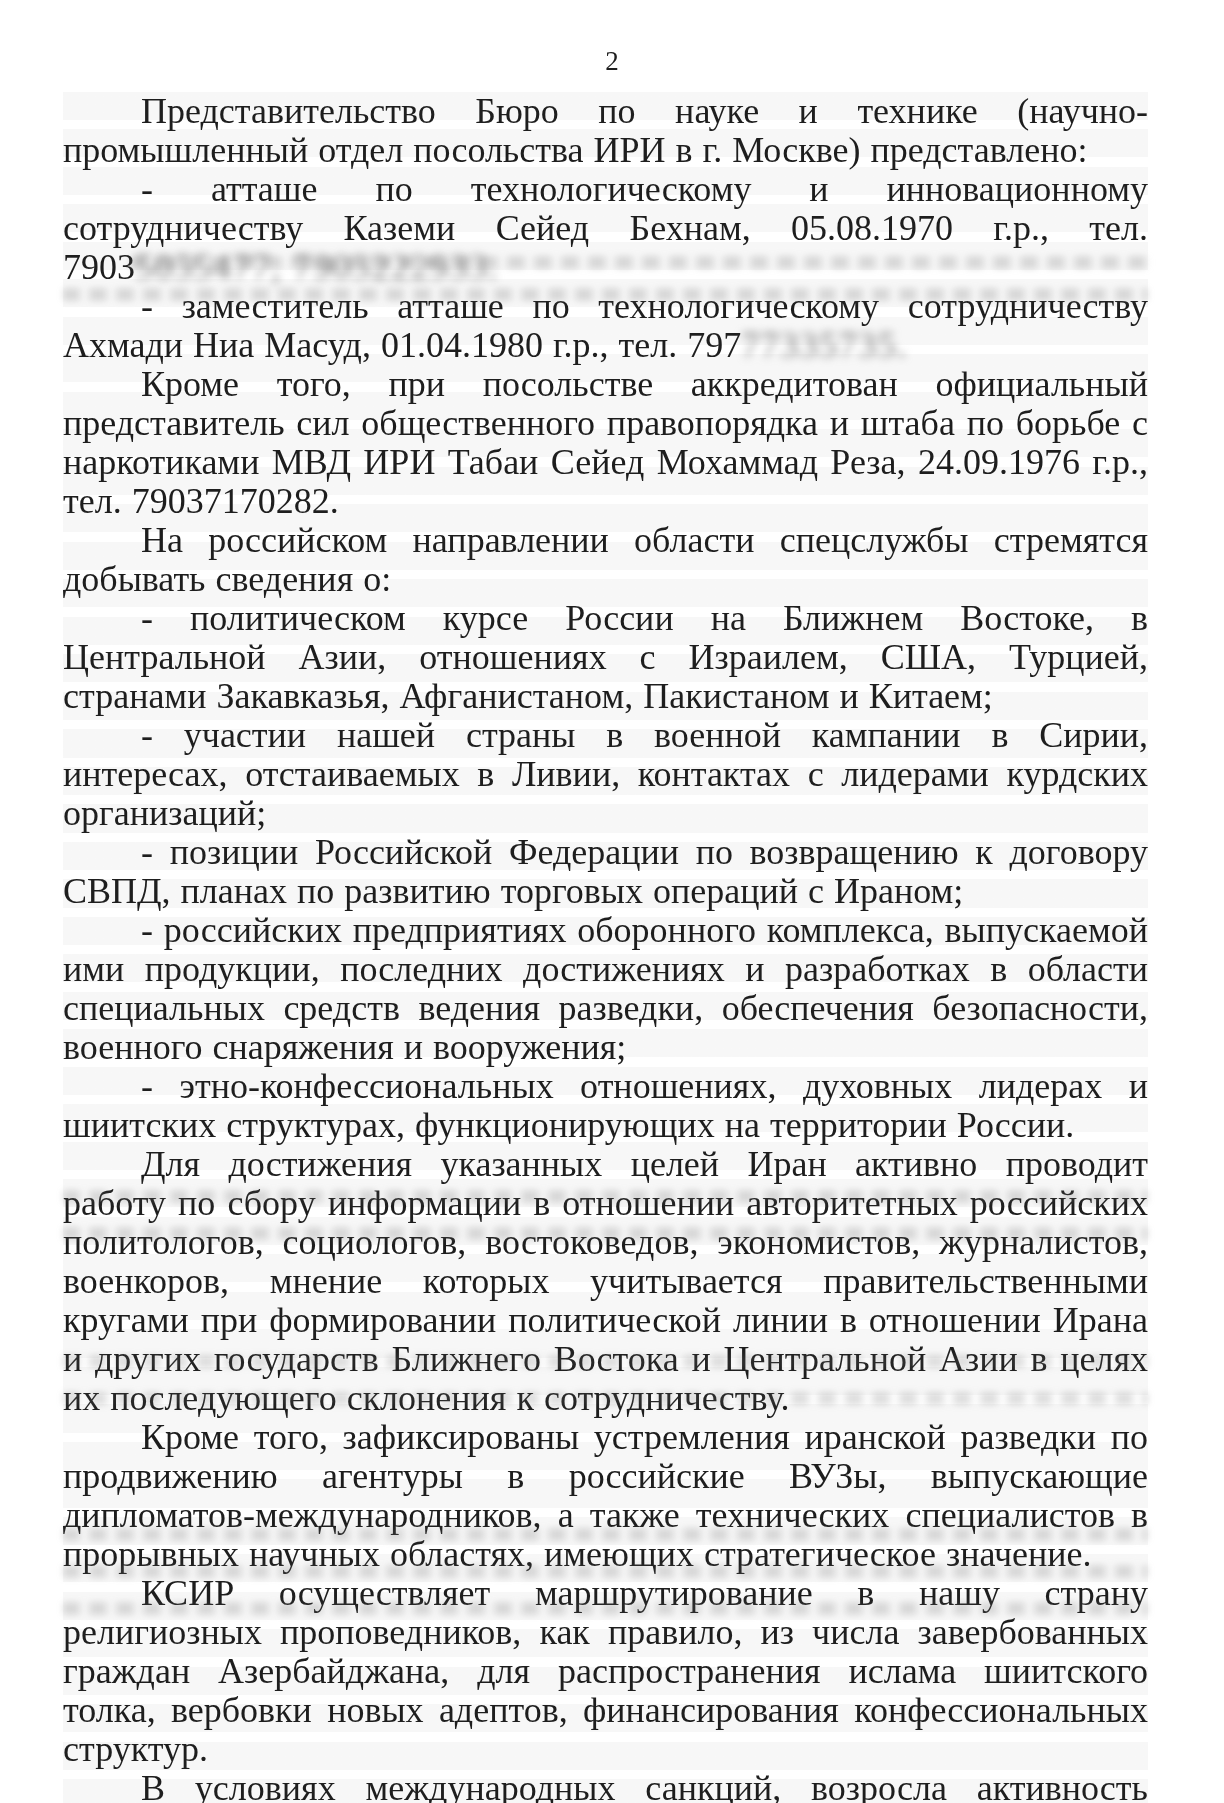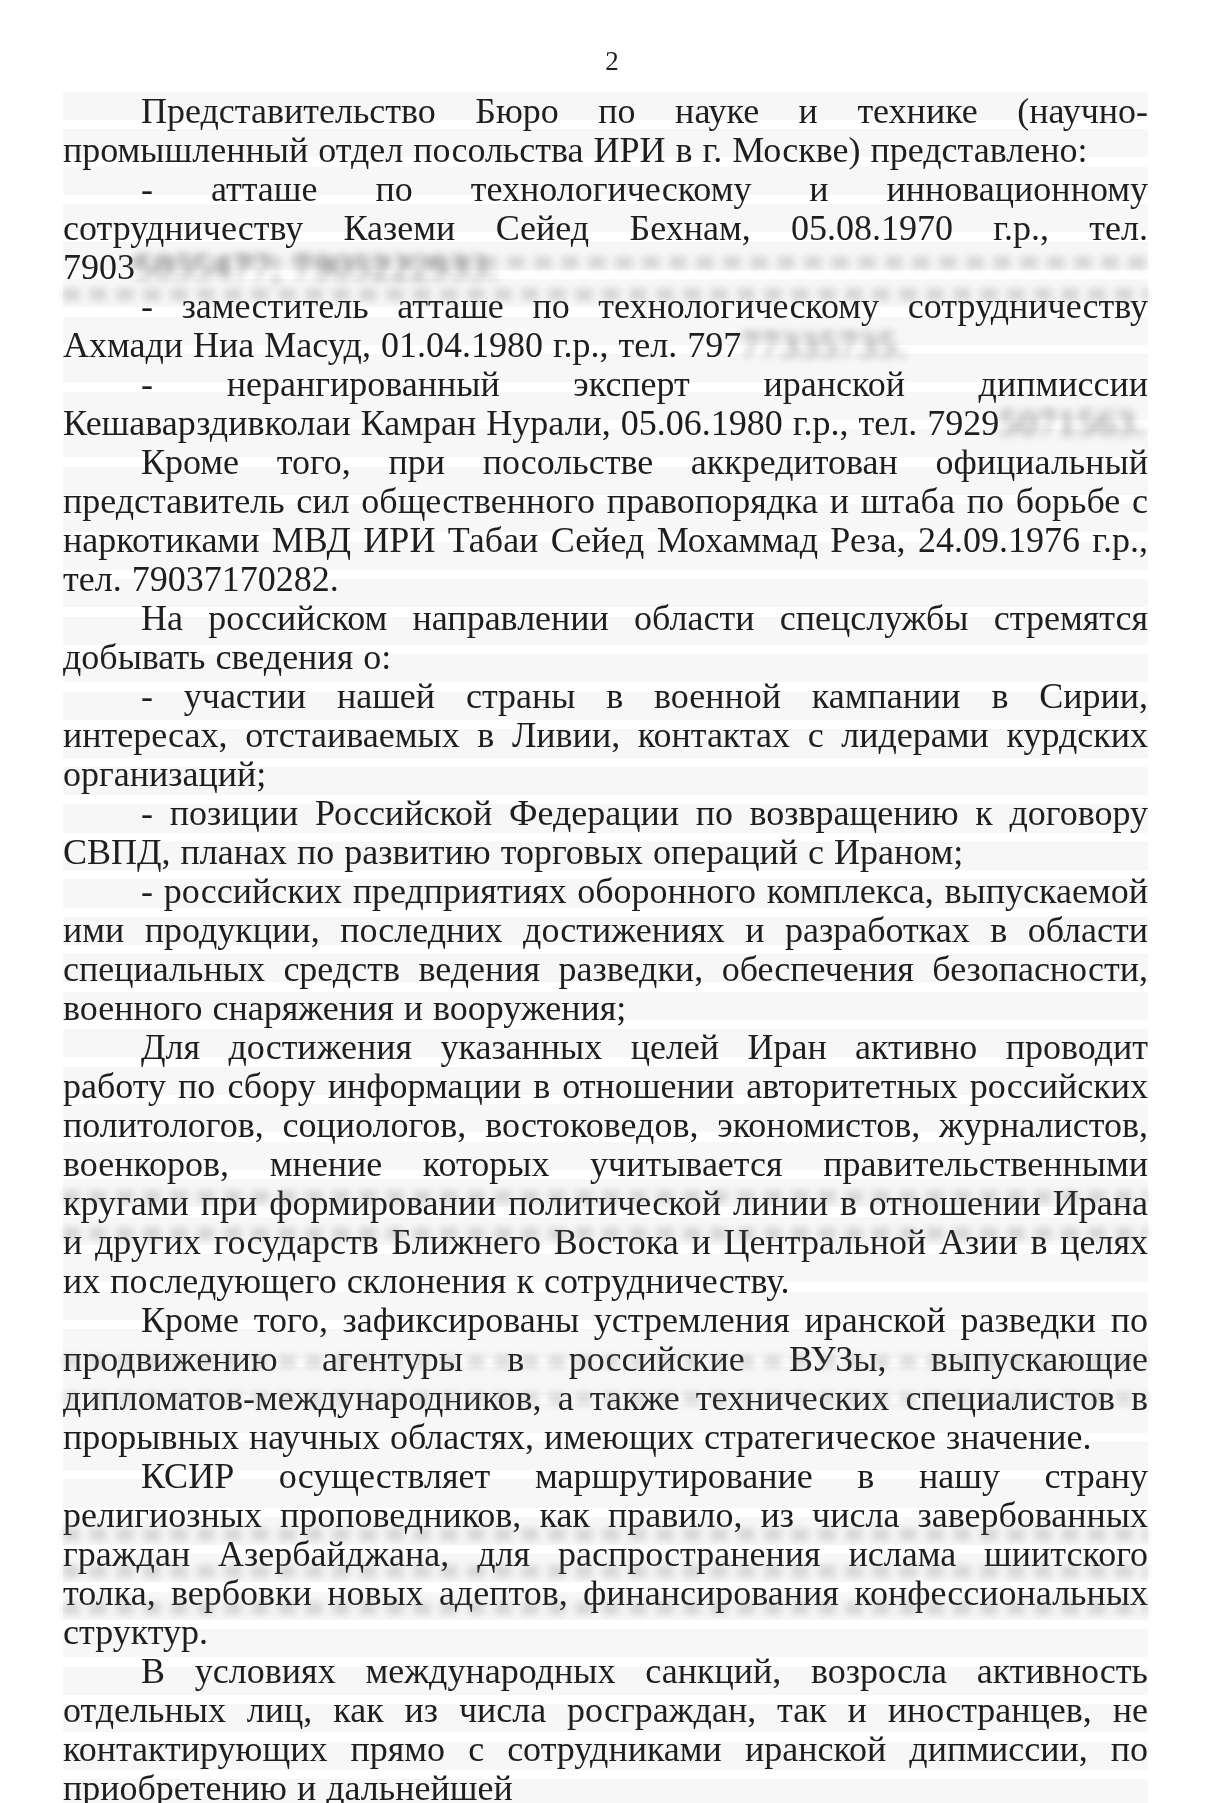--- a/index.html
+++ b/index.html
@@ -64,26 +64,27 @@
 </style>
 </head>
 <body>
 
 <div class="page">
   <div class="page-number">2</div>
   <div class="body-text" id="body-text">
       <p class="para"><span class="run">Представительство Бюро по науке и технике (научно-промышленный отдел посольства ИРИ в г. Москве) представлено:</span></p>
       <p class="para"><span class="run">- атташе по технологическому и инновационному сотрудничеству Каземи Сейед Бехнам, 05.08.1970 г.р., тел. 7903</span><span class="redacted">5055477, 7903222933.</span></p>
       <p class="para"><span class="run">- заместитель атташе по технологическому сотрудничеству Ахмади Ниа Масуд, 01.04.1980 г.р., тел. 797</span><span class="redacted">77335735.</span></p>
-      <p class="para"><span class="run">- нерангированный эксперт иранской дипмиссии Кешаварздивколаи Камран Нурали, 05.06.1980 г.р., тел. 7929</span><span class="redacted">5071563.</span></p>
       <p class="para"><span class="run">Кроме того, при посольстве аккредитован официальный представитель сил общественного правопорядка и штаба по борьбе с наркотиками МВД ИРИ Табаи Сейед Мохаммад Реза, 24.09.1976 г.р., тел. 79037170282.</span></p>
       <p class="para"><span class="run">На российском направлении области спецслужбы стремятся добывать сведения о:</span></p>
+      <p class="para"><span class="run">- политическом курсе России на Ближнем Востоке, в Центральной Азии, отношениях с Израилем, США, Турцией, странами Закавказья, Афганистаном, Пакистаном и Китаем;</span></p>
       <p class="para"><span class="run">- участии нашей страны в военной кампании в Сирии, интересах, отстаиваемых в Ливии, контактах с лидерами курдских организаций;</span></p>
       <p class="para"><span class="run">- позиции Российской Федерации по возвращению к договору СВПД, планах по развитию торговых операций с Ираном;</span></p>
       <p class="para"><span class="run">- российских предприятиях оборонного комплекса, выпускаемой ими продукции, последних достижениях и разработках в области специальных средств ведения разведки, обеспечения безопасности, военного снаряжения и вооружения;</span></p>
+      <p class="para"><span class="run">- этно-конфессиональных отношениях, духовных лидерах и шиитских структурах, функционирующих на территории России.</span></p>
       <p class="para"><span class="run">Для достижения указанных целей Иран активно проводит работу по сбору информации в отношении авторитетных российских политологов, социологов, востоковедов, экономистов, журналистов, военкоров, мнение которых учитывается правительственными кругами при формировании политической линии в отношении Ирана и других государств Ближнего Востока и Центральной Азии в целях их последующего склонения к сотрудничеству.</span></p>
       <p class="para"><span class="run">Кроме того, зафиксированы устремления иранской разведки по продвижению агентуры в российские ВУЗы, выпускающие дипломатов-международников, а также технических специалистов в прорывных научных областях, имеющих стратегическое значение.</span></p>
       <p class="para"><span class="run">КСИР осуществляет маршрутирование в нашу страну религиозных проповедников, как правило, из числа завербованных граждан Азербайджана, для распространения ислама шиитского толка, вербовки новых адептов, финансирования конфессиональных структур.</span></p>
       <p class="para"><span class="run">В условиях международных санкций, возросла активность отдельных лиц, как из числа росграждан, так и иностранцев, не контактирующих прямо с сотрудниками иранской дипмиссии, по приобретению и дальнейшей</span></p>
     </div>
   <div id="artifact-layer">
       <div class="scan-artifact" style="top: 256px; left: 130px; width: 1020px;"></div>
       <div class="scan-artifact" style="top: 288px; left: 63px; width: 1085px;"></div>
       <div class="scan-artifact" style="top: 1190px; left: 63px; width: 1085px;"></div>
       <div class="scan-artifact" style="top: 1227px; left: 63px; width: 1085px;"></div>

